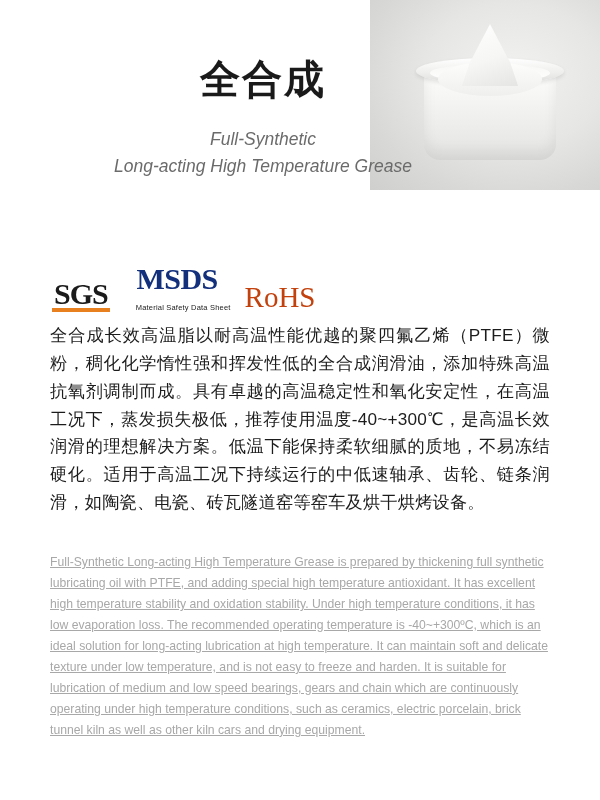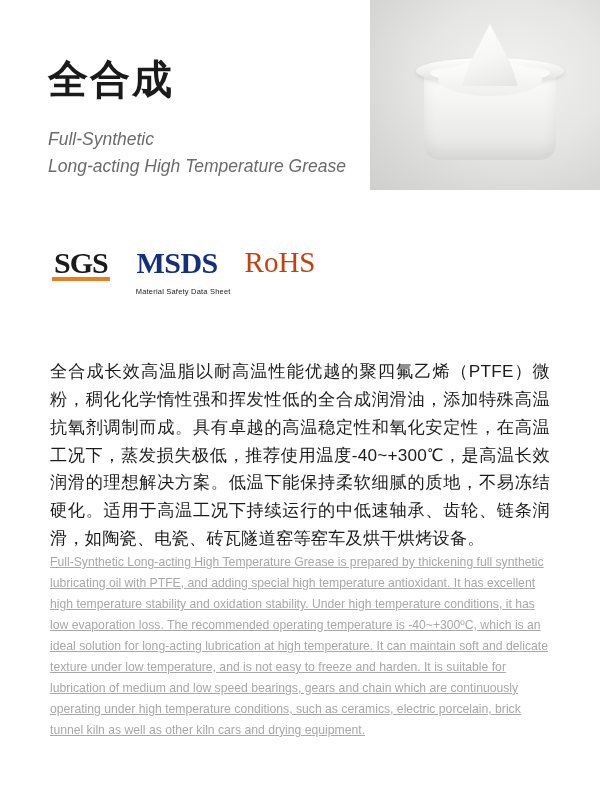--- a/index.html
+++ b/index.html
@@ -90,20 +90,21 @@
     background: linear-gradient(180deg, #fdfdfb 0%, #efefed 100%);
     border-radius: 50%;
   }
 
   
   .title-block {
     position: absolute;
     left: 48px;
     top: 56px;
     width: 430px;
+    text-align: center;
   }
   .title-cn-1 {
     font-size: 40px;
     font-weight: bold;
     color: #1a1a1a;
     letter-spacing: 2px;
     line-height: 1.16;
     margin: 0;
   }
   .title-cn-2 {
@@ -120,23 +121,23 @@
     font-style: italic;
     color: #6b6b6b;
     line-height: 1.5;
     font-family: "Liberation Sans", sans-serif;
   }
 
   
   .certs {
     position: absolute;
     left: 52px;
-    top: 248px;
+    top: 264px;
     display: flex;
-    align-items: flex-start;
+    align-items: flex-end;
     gap: 14px;
   }
   .sgs {
     position: relative;
     font-family: "Liberation Serif", serif;
     font-weight: bold;
     font-size: 30px;
     color: #1b1b1b;
     letter-spacing: -1px;
     padding: 0 2px 3px 2px;
@@ -184,21 +185,20 @@
   .body-cn {
     position: absolute;
     left: 50px;
     top: 322px;
     width: 500px;
     font-size: 17.2px;
     line-height: 1.62;
     color: #1c1c1c;
     text-align: justify;
     letter-spacing: 0.2px;
-    margin-top: 36px;
   }
   .body-en {
     position: absolute;
     left: 50px;
     top: 552px;
     width: 500px;
     font-size: 12.2px;
     line-height: 1.72;
     color: #a8a8a8;
     text-align: left;

